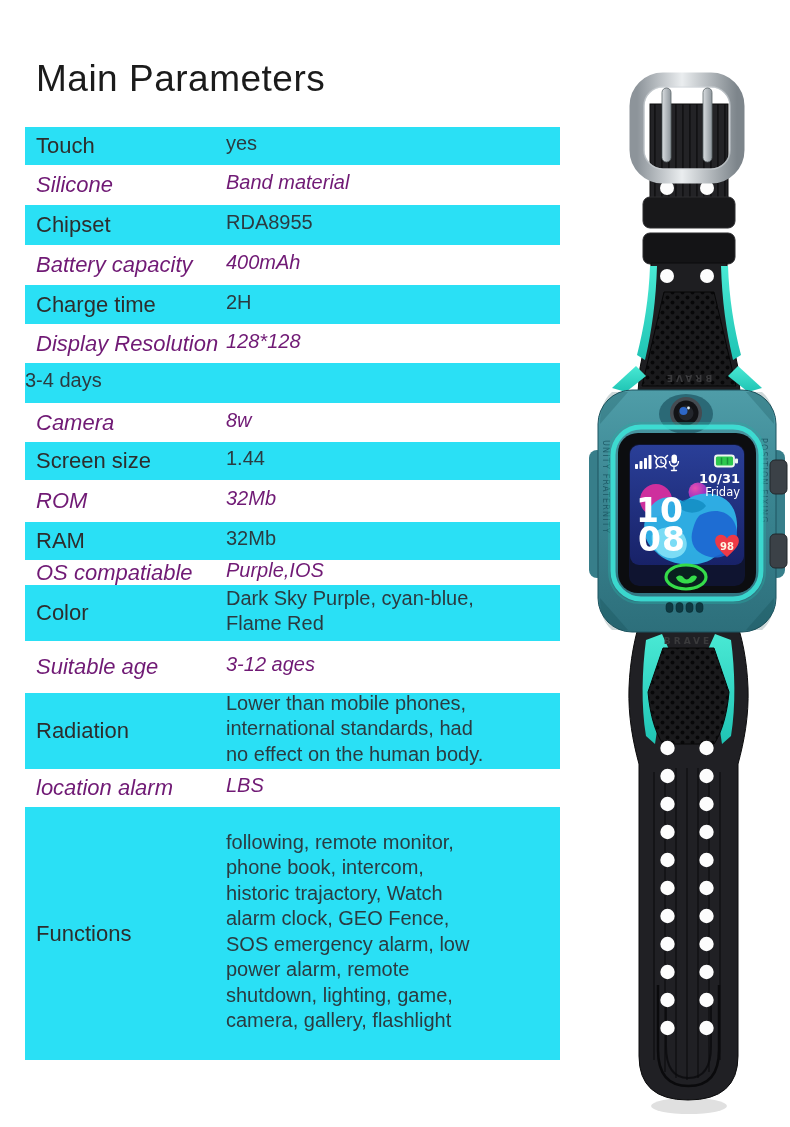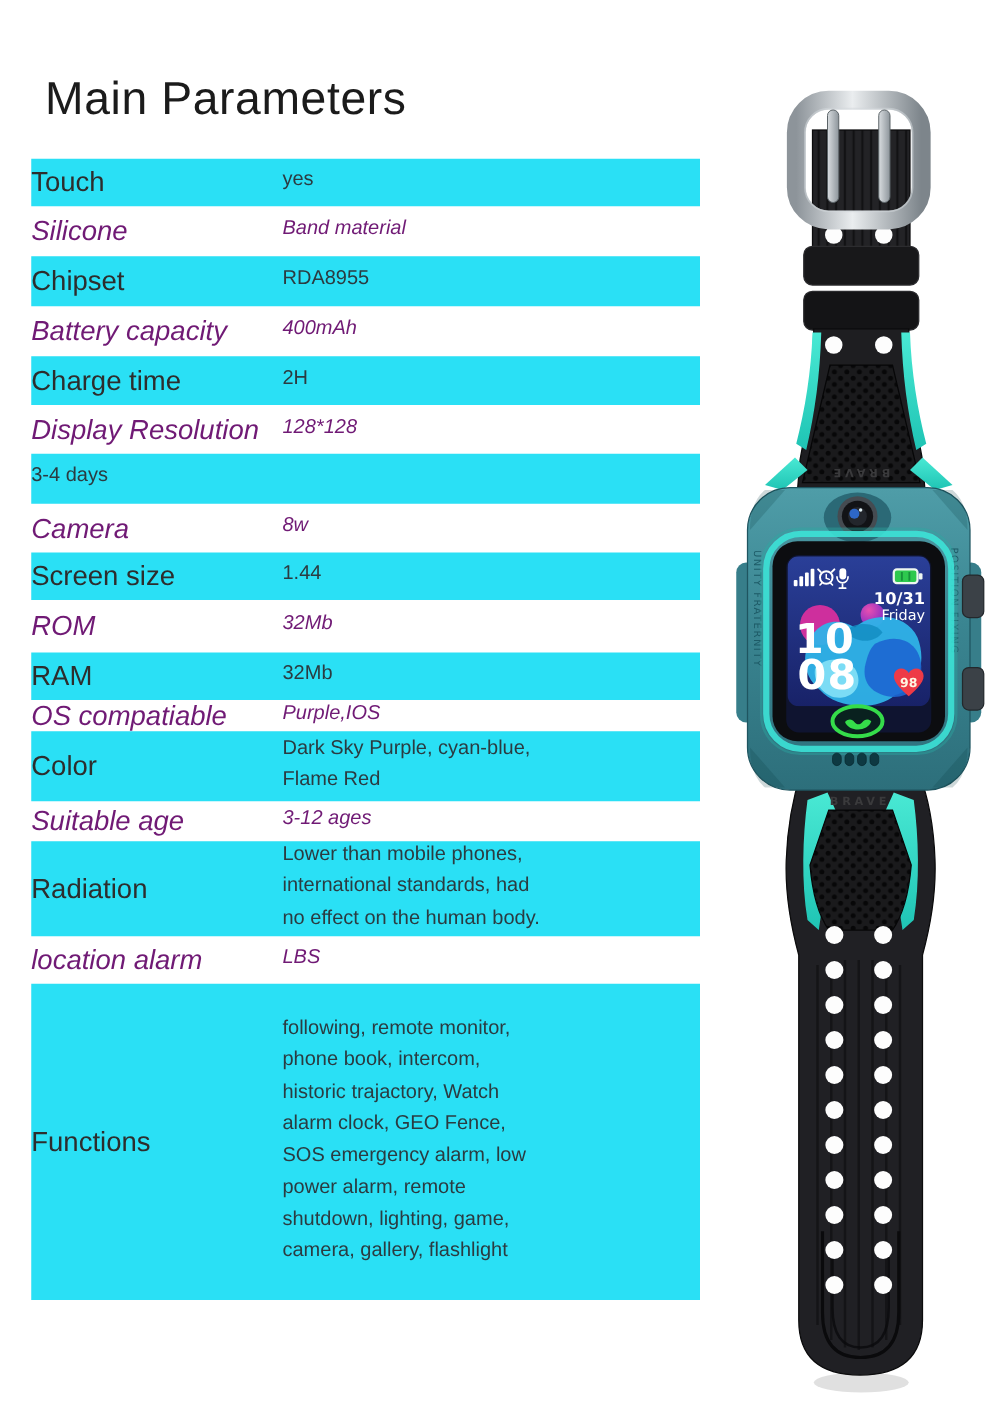--- a/index.html
+++ b/index.html
@@ -9,24 +9,24 @@
   }
   .title{
     position:absolute;left:36px;top:58px;font-size:37px;font-weight:normal;
     color:#1b1b1b;letter-spacing:.5px;
   }
   .spec{position:absolute;left:25px;top:127px;width:535px;}
   .row{display:flex;box-sizing:border-box;}
   .row.hl{background:#2ae0f5;}
   .cell{display:flex;align-items:center;box-sizing:border-box;}
   .label{
-    width:201px;font-size:22px;color:#2d2d2d;flex:none;
+    width:201px;padding-left:11px;font-size:22px;color:#2d2d2d;flex:none;
   }
   .value{
-    width:324px;flex:none;font-size:16px;color:#2b3b41;line-height:25.5px;
+    width:324px;flex:none;font-size:20px;color:#2b3b41;line-height:25.5px;
     white-space:pre-line;
   }
   .value>span{display:block;transform:translateY(-2px);white-space:pre-line;}
   .row:not(.hl) .label, .row:not(.hl) .value{color:#701a75;font-style:italic;}
   .watch-wrap{position:absolute;left:560px;top:60px;width:230px;height:1067px;}
   svg text{font-family:"DejaVu Sans","Liberation Sans",sans-serif;}
 </style>
 </head>
 <body>
 
@@ -78,21 +78,21 @@
   </div>
   <div class="row" style="height:25px">
     <div class="cell label">OS compatiable</div>
     <div class="cell value"><span>Purple,IOS</span></div>
   </div>
   <div class="row hl" style="height:56px">
     <div class="cell label">Color</div>
     <div class="cell value"><span>Dark Sky Purple, cyan-blue,
 Flame Red</span></div>
   </div>
-  <div class="row" style="height:32px">
+  <div class="row" style="height:52px">
     <div class="cell label">Suitable age</div>
     <div class="cell value"><span>3-12 ages</span></div>
   </div>
   <div class="row hl" style="height:76px">
     <div class="cell label">Radiation</div>
     <div class="cell value"><span>Lower than mobile phones,
 international standards, had
 no effect on the human body.</span></div>
   </div>
   <div class="row" style="height:38px">

